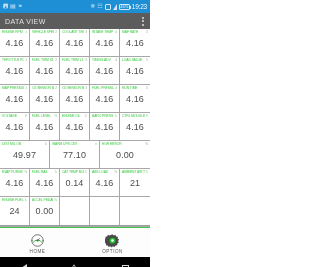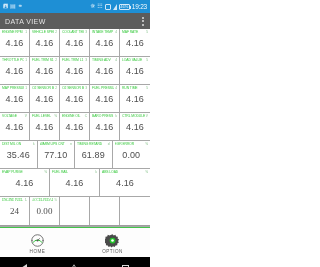--- a/index.html
+++ b/index.html
@@ -42,21 +42,21 @@
   
   .grid { flex:0 0 auto; background:#fff; border-bottom:1px solid #9e9e9e; }
   .grow { display:flex; height:28px; }
   .gcell {
     flex:1 1 20%; min-width:0; position:relative;
     border-right:1px solid #a8a8a8; border-bottom:1px solid #a8a8a8;
     display:flex; flex-direction:column; align-items:center; justify-content:flex-start;
     padding-top:1px; overflow:hidden;
   }
   .gcell:last-child { border-right:none; }
-  .grow:last-child .gcell { border-bottom:none;font-family:Liberation Serif, serif; }
+  .grow:last-child .gcell { border-bottom:none; }
   .gcell.empty { }
   .lbl-line { display:flex; align-items:center; width:100%; padding:0 2px; gap:1px; }
   .lbl {
     color:#36c93c; font-size:3.4px; line-height:4px; letter-spacing:-.1px;
     white-space:nowrap; overflow:hidden; text-overflow:clip; flex:1 1 auto;
     transform:scaleY(1.05); transform-origin:left center;
   }
   .unit { color:#7fbf84; font-size:3.2px; line-height:4px; flex:0 0 auto; }
   .val {
     color:#4d4d4d; font-size:9px; line-height:13px; letter-spacing:.1px;
@@ -266,38 +266,31 @@
           </div>
           <div class="val">4.16</div>
         </div>
       </div>
       <div class="grow">
         <div class="gcell">
           <div class="lbl-line">
             <span class="lbl">DIST MIL ON</span>
             <span class="unit">k</span>
           </div>
-          <div class="val">35.46</div>
+          <div class="val">49.97</div>
         </div>
         <div class="gcell">
           <div class="lbl-line">
             <span class="lbl">WARM UPS CNT</span>
             <span class="unit">n</span>
           </div>
           <div class="val">77.10</div>
         </div>
         <div class="gcell">
           <div class="lbl-line">
-            <span class="lbl">TIMING RETARD</span>
-            <span class="unit">d</span>
-          </div>
-          <div class="val">61.89</div>
-        </div>
-        <div class="gcell">
-          <div class="lbl-line">
             <span class="lbl">EGR ERROR</span>
             <span class="unit">%</span>
           </div>
           <div class="val">0.00</div>
         </div>
       </div>
       <div class="grow">
         <div class="gcell">
           <div class="lbl-line">
             <span class="lbl">EVAP PURGE</span>
@@ -307,24 +300,38 @@
         </div>
         <div class="gcell">
           <div class="lbl-line">
             <span class="lbl">FUEL RAIL</span>
             <span class="unit">k</span>
           </div>
           <div class="val">4.16</div>
         </div>
         <div class="gcell">
           <div class="lbl-line">
+            <span class="lbl">CAT TEMP B1S1</span>
+            <span class="unit">C</span>
+          </div>
+          <div class="val">0.14</div>
+        </div>
+        <div class="gcell">
+          <div class="lbl-line">
             <span class="lbl">ABS LOAD</span>
             <span class="unit">%</span>
           </div>
           <div class="val">4.16</div>
+        </div>
+        <div class="gcell">
+          <div class="lbl-line">
+            <span class="lbl">AMBIENT AIR TEMP</span>
+            <span class="unit">C</span>
+          </div>
+          <div class="val">21</div>
         </div>
       </div>
       <div class="grow">
         <div class="gcell">
           <div class="lbl-line">
             <span class="lbl">ENGINE FUEL</span>
             <span class="unit">L</span>
           </div>
           <div class="val">24</div>
         </div>

